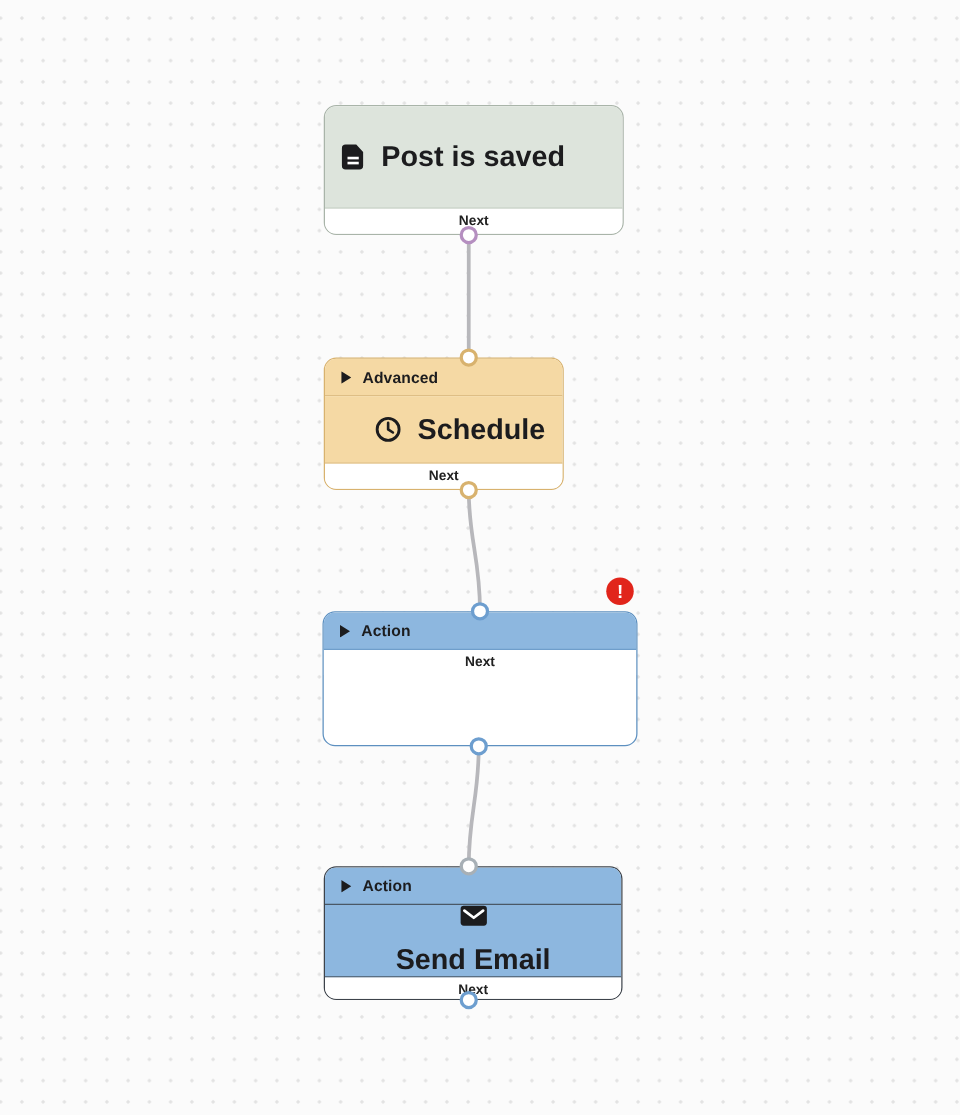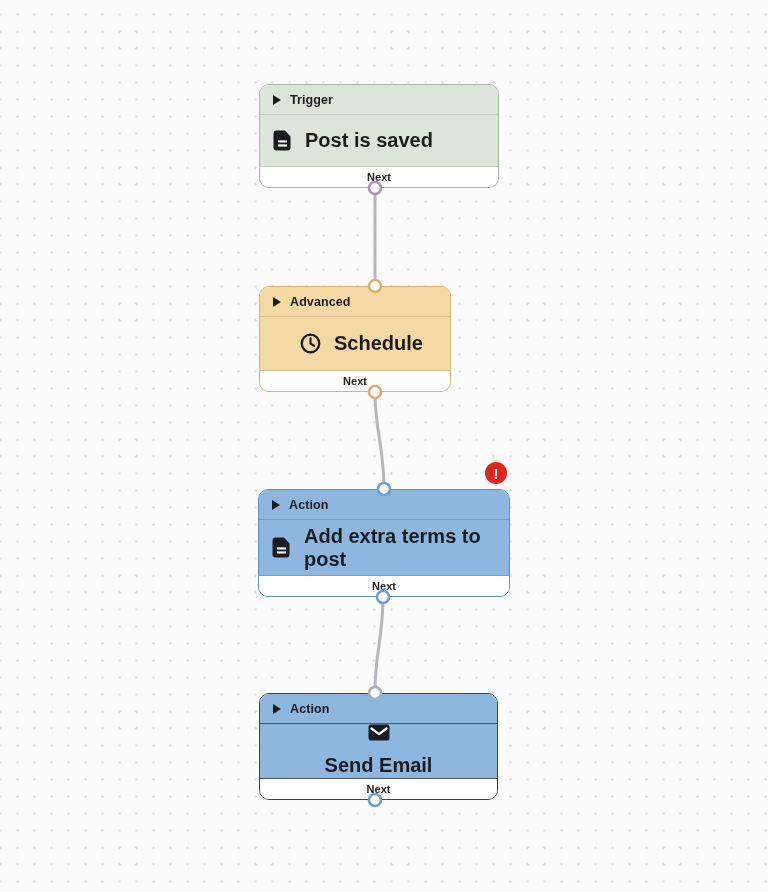--- a/index.html
+++ b/index.html
@@ -52,21 +52,21 @@
     cursor: pointer;
   }
   .disclosure { display: inline-flex; flex: 0 0 auto; }
 
   .node-body {
     flex: 1 1 auto;
     display: flex;
     align-items: center;
     gap: 13px;
     padding: 0 13px;
-    font-size: 20px;
+    font-size: 23px;
     font-weight: 600;
     border-bottom: 1px solid rgba(0,0,0,0.12);
   }
   .node-icon { display: inline-flex; flex: 0 0 auto; }
 
   .node-footer {
     flex: 0 0 20px;
     height: 20px;
     background: #ffffff;
     display: flex;
@@ -100,28 +100,20 @@
 
 <div class="canvas">
 
   <svg class="edges-svg">
     <path d="M375 188 L375 286" fill="none" stroke-width="3" stroke-linecap="round" stroke="#b7b7bb"></path>
     <path d="M375 392 C375 432, 384 446, 384 489" fill="none" stroke-width="3" stroke-linecap="round" stroke="#b7b7bb"></path>
     <path d="M383 597 C383 638, 375 652, 375 693" fill="none" stroke-width="3" stroke-linecap="round" stroke="#b7b7bb"></path>
   </svg>
 
   <div class="node" style="left: 259px; top: 84px; width: 240px; height: 104px; border-color: rgb(169, 180, 169);">
-    <div class="node-header" style="background: rgb(221, 228, 220); border-bottom-color: rgb(195, 205, 194);">
-      <span class="disclosure">
-        <svg width="8" height="10" viewBox="0 0 8 10">
-            <path d="M0 0 L8 5 L0 10 Z" fill="#1c1c1e"></path>
-          </svg>
-      </span>
-      <span>Trigger</span>
-    </div>
     <div class="node-body" style="background: rgb(221, 228, 220); border-bottom-color: rgb(195, 205, 194);">
       <span class="node-icon">
         <svg width="19" height="21" viewBox="0 0 19 21">
           <path d="M3.5 0.5 h8.5 L17.5 6.5 v11 a3 3 0 0 1 -3 3 h-11 a3 3 0 0 1 -3 -3 v-14 a3 3 0 0 1 3 -3 z" fill="#1c1c1e"></path>
           <rect x="5" y="10.4" width="9" height="2.1" fill="#ffffff"></rect>
           <rect x="5" y="14.4" width="9" height="2.1" fill="#ffffff"></rect>
         </svg>
       </span>
       <span>Post is saved</span>
     </div>
@@ -154,30 +146,20 @@
   </div>
 
   <div class="node" style="left: 258px; top: 489px; width: 252px; height: 108px; border-color: rgb(93, 144, 192);">
     <div class="node-header" style="background: rgb(141, 183, 223); border-bottom-color: rgb(111, 158, 203);">
       <span class="disclosure">
         <svg width="8" height="10" viewBox="0 0 8 10">
             <path d="M0 0 L8 5 L0 10 Z" fill="#1c1c1e"></path>
           </svg>
       </span>
       <span>Action</span>
-    </div>
-    <div class="node-body" style="background: rgb(141, 183, 223); border-bottom-color: rgb(111, 158, 203);">
-      <span class="node-icon">
-        <svg width="19" height="21" viewBox="0 0 19 21">
-          <path d="M3.5 0.5 h8.5 L17.5 6.5 v11 a3 3 0 0 1 -3 3 h-11 a3 3 0 0 1 -3 -3 v-14 a3 3 0 0 1 3 -3 z" fill="#1c1c1e"></path>
-          <rect x="5" y="10.4" width="9" height="2.1" fill="#ffffff"></rect>
-          <rect x="5" y="14.4" width="9" height="2.1" fill="#ffffff"></rect>
-        </svg>
-      </span>
-      <span>Add extra terms to post</span>
     </div>
     <div class="node-footer">
       <span>Next</span>
     </div>
   </div>
 
   <div class="node selected" style="left: 259px; top: 693px; width: 239px; height: 107px; border-color: rgb(61, 67, 75);">
     <div class="node-header" style="background: rgb(141, 183, 223); border-bottom-color: rgb(74, 88, 102);">
       <span class="disclosure">
         <svg width="8" height="10" viewBox="0 0 8 10">

